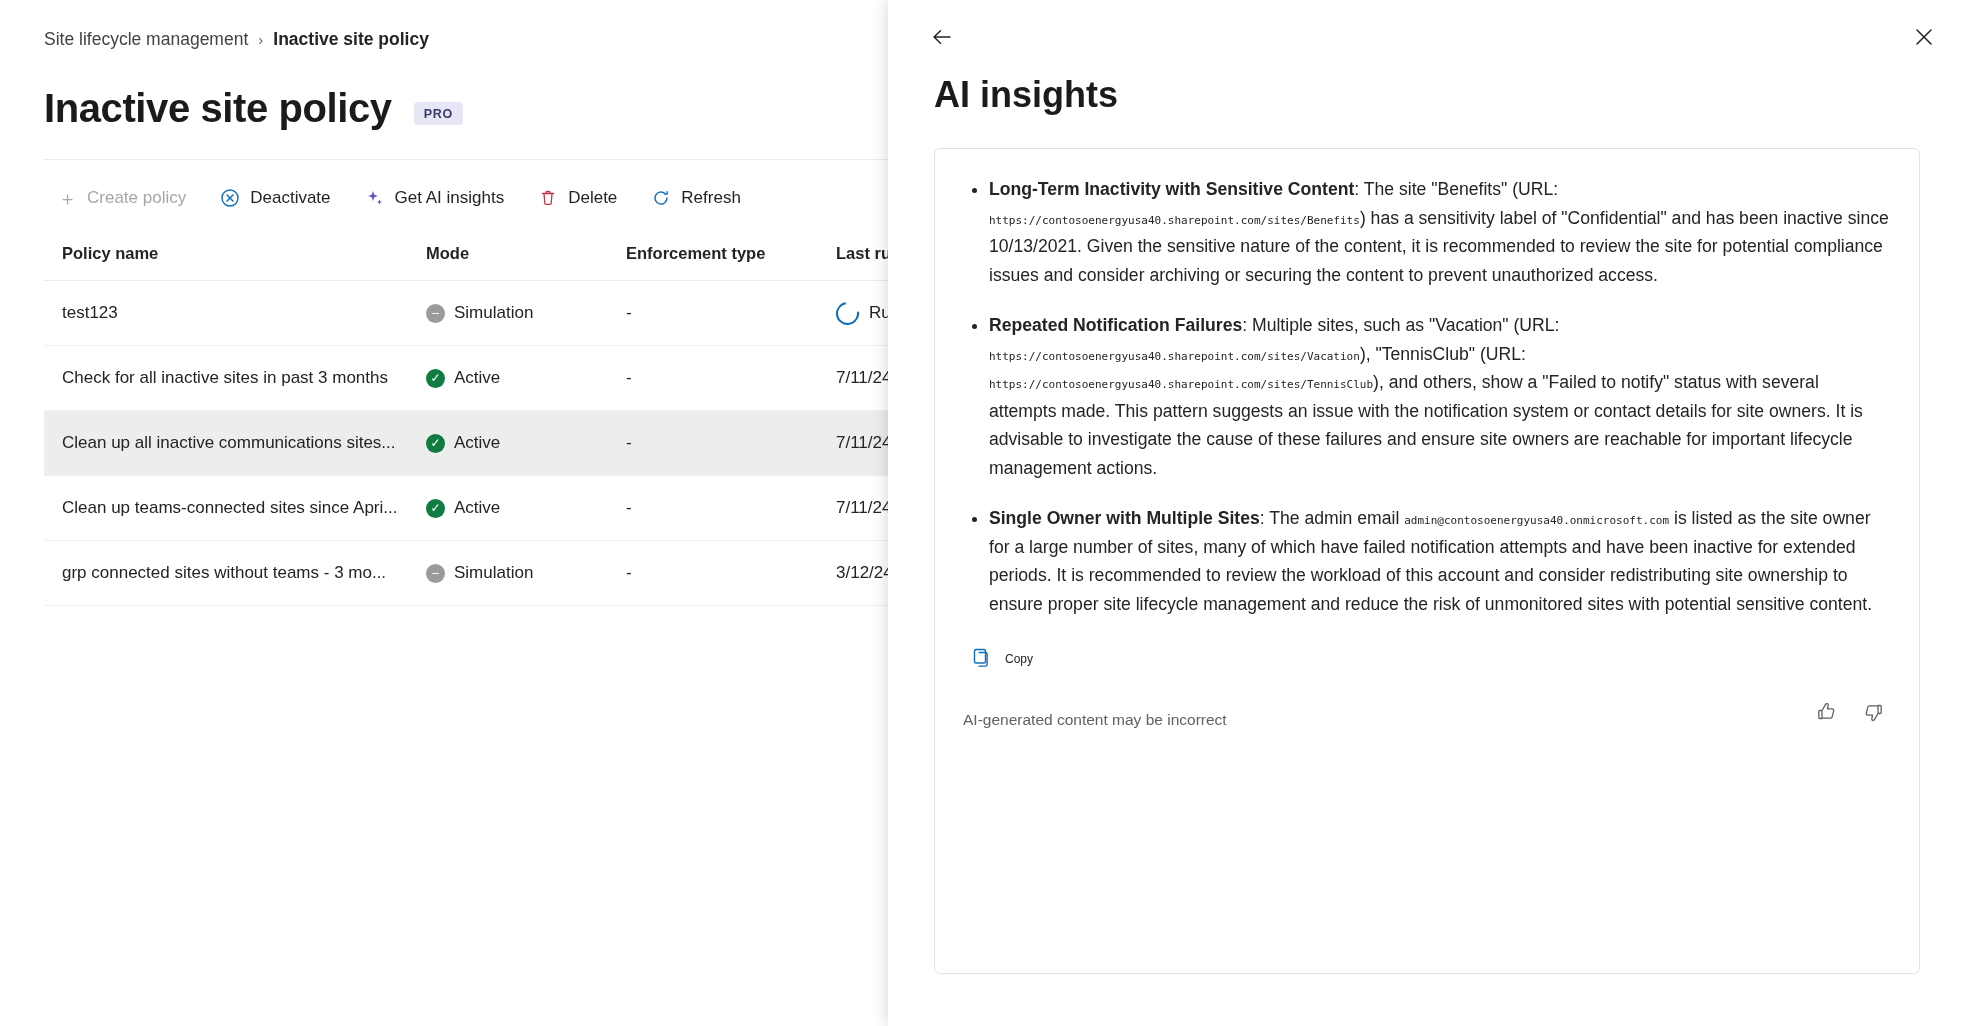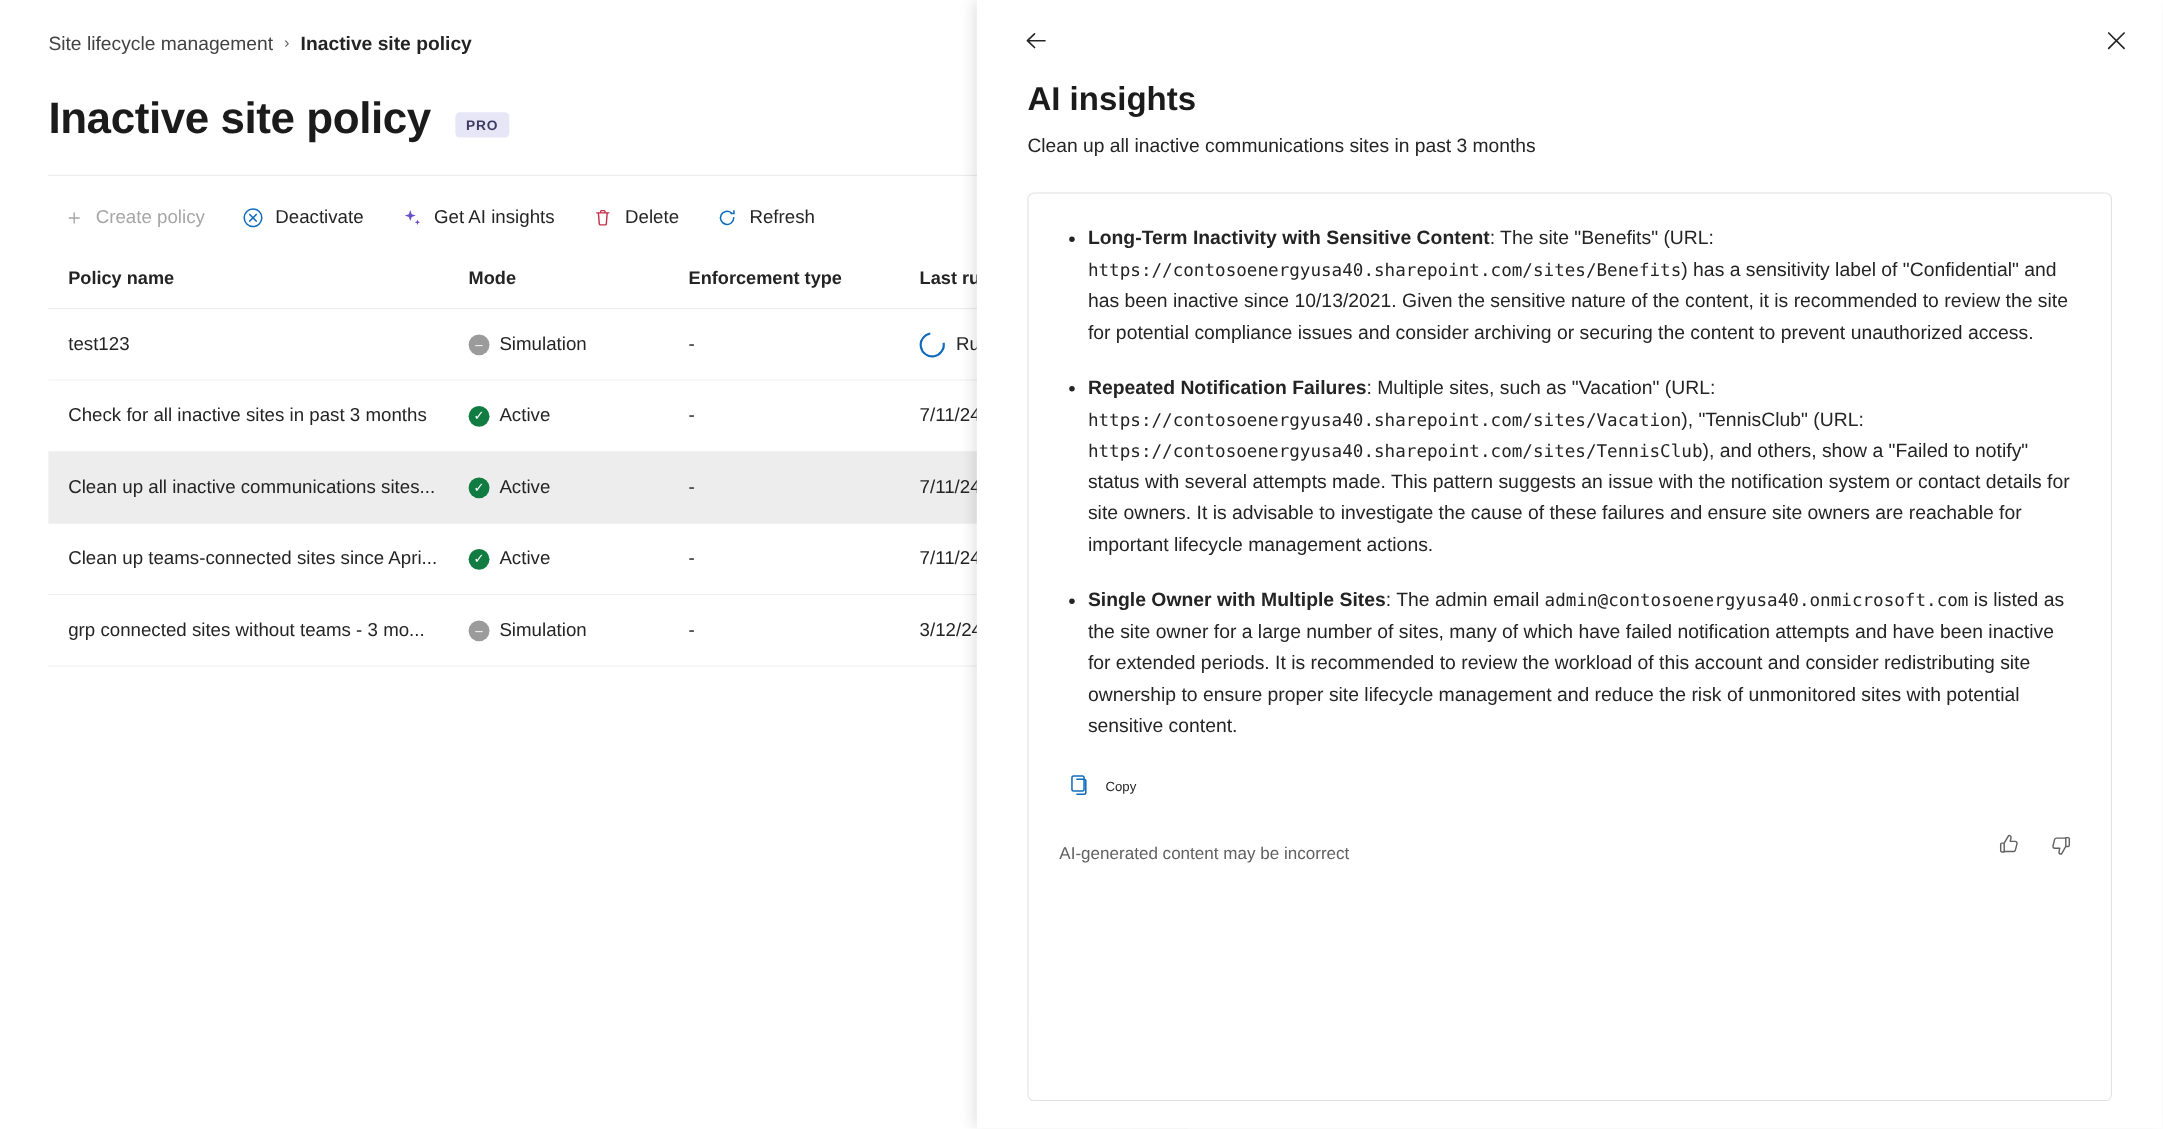--- a/index.html
+++ b/index.html
@@ -191,21 +191,21 @@
     width: 36px; height: 36px;
     display: flex; align-items: center; justify-content: center;
     border-radius: 4px;
     cursor: pointer;
     color: #242424;
     font-size: 22px;
   }
 
   .panel-title {
     padding: 14px 0 0 46px;
-    font-size: 30px;
+    font-size: 36px;
     font-weight: 700;
     color: #1b1b1b;
   }
   .panel-sub {
     padding: 14px 46px 0 46px;
     font-size: 17.5px;
     color: #242424;
   }
 
   .card {
@@ -222,21 +222,21 @@
   .insights li {
     font-size: 17.6px;
     line-height: 1.62;
     color: #242424;
     margin-bottom: 22px;
   }
   .insights li::marker { color: #242424; }
   .insights b { font-weight: 700; }
   .mono {
     font-family: "DejaVu Sans Mono", "Liberation Mono", monospace;
-    font-size: 16px;
+    font-size: 11px;
   }
 
   .copy-row {
     display: flex;
     align-items: center;
     gap: 12px;
     margin-top: 10px;
     padding: 6px 8px;
     width: 130px;
     border-radius: 4px;
@@ -401,21 +401,20 @@
       </svg>
     </div>
     <div class="icon-btn">
       <svg width="22" height="22" viewBox="0 0 22 22" aria-hidden="true">
         <path d="M4 4 L18 18 M18 4 L4 18" fill="none" stroke="#242424" stroke-width="1.5" stroke-linecap="round"></path>
       </svg>
     </div>
   </div>
 
   <div class="panel-title">AI insights</div>
-  <div class="panel-sub">Clean up all inactive communications sites in past 3 months</div>
 
   <div class="card">
     <ul class="insights">
       <li>
         <b>Long-Term Inactivity with Sensitive Content</b><span><span>: The site "Benefits" (URL: </span><span class="mono">https://contosoenergyusa40.sharepoint.com/sites/Benefits</span><span>) has a sensitivity label of "Confidential" and has been inactive since 10/13/2021. Given the sensitive nature of the content, it is recommended to review the site for potential compliance issues and consider archiving or securing the content to prevent unauthorized access.</span></span>
       </li>
       <li>
         <b>Repeated Notification Failures</b><span><span>: Multiple sites, such as "Vacation" (URL: </span><span class="mono">https://contosoenergyusa40.sharepoint.com/sites/Vacation</span><span>), "TennisClub" (URL: </span><span class="mono">https://contosoenergyusa40.sharepoint.com/sites/TennisClub</span><span>), and others, show a "Failed to notify" status with several attempts made. This pattern suggests an issue with the notification system or contact details for site owners. It is advisable to investigate the cause of these failures and ensure site owners are reachable for important lifecycle management actions.</span></span>
       </li>
       <li>

